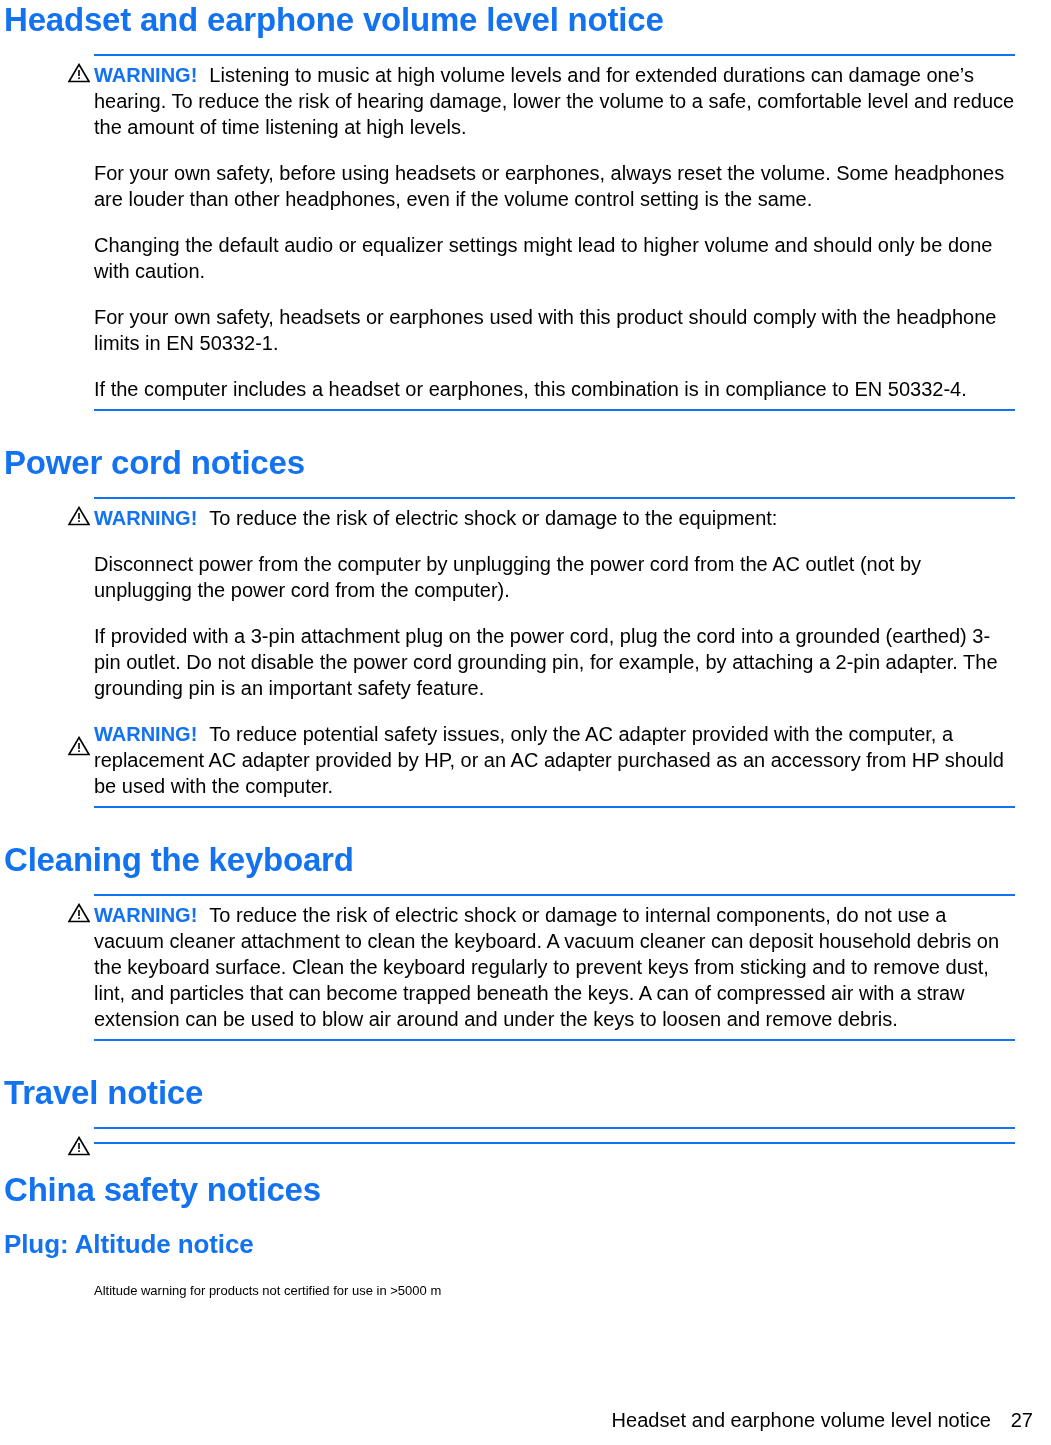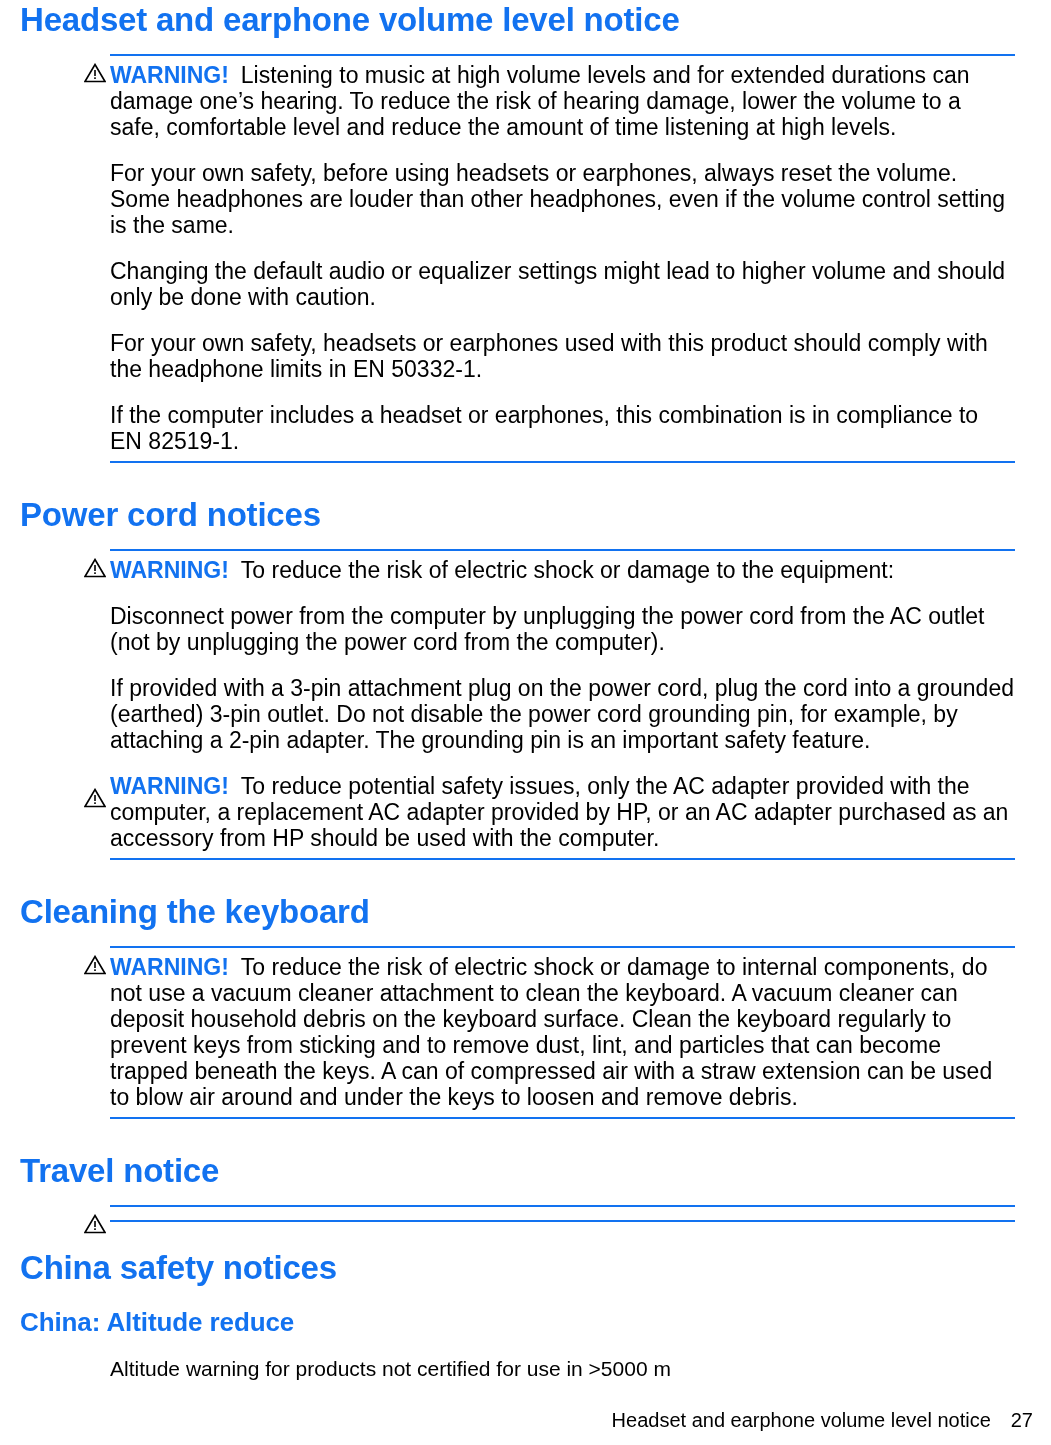--- a/index.html
+++ b/index.html
@@ -14,21 +14,21 @@
     font-family: "Liberation Sans", sans-serif;
     color: #000000;
     overflow: hidden;
   }
 
   .page {
     position: relative;
     width: 1051px;
     height: 1445px;
     box-sizing: border-box;
-    padding: 0 18px 0 20px;
+    padding: 0 18px 0 4px;
   }
 
   
   h1.section-title {
     font-size: 33px;
     line-height: 40px;
     font-weight: bold;
     color: #1272f0;
     margin: 0;
     padding: 0;
@@ -48,21 +48,21 @@
   .sec-gap-2 { height: 26px; }
   .sec-gap-3 { height: 32px; }
   .sec-gap-5 { height: 18px; }
 
   
   .body-block {
     margin-left: 90px;
     margin-right: 18px;
   }
   p.para {
-    font-size: 21px;
+    font-size: 13px;
     line-height: 26px;
     margin: 0 0 20px 0;
     color: #000;
     text-align: left;
   }
   p.para:last-child { margin-bottom: 0; }
   .warn-label {
     color: #1272f0;
     font-weight: bold;
   }
@@ -71,21 +71,21 @@
   
   .group {
     margin-left: 90px;
     margin-right: 18px;
     border-top: 2px solid #1272f0;
     border-bottom: 2px solid #1272f0;
     padding: 6px 0 7px 0;
     position: relative;
   }
   .group .g-para {
-    font-size: 23px;
+    font-size: 20px;
     line-height: 26px;
     margin: 0 0 20px 0;
   }
   .group .g-para:last-child { margin-bottom: 0; }
   .group .inner-icon {
     position: absolute;
     left: -26px;
     width: 22px;
     height: 20px;
   }
@@ -120,21 +120,21 @@
       <polygon points="11,1.5 21,18.5 1,18.5" fill="none" stroke="#000000" stroke-width="1.6"></polygon>
       <rect x="10.2" y="7" width="1.6" height="6" fill="#000000"></rect>
       <rect x="10.2" y="14.3" width="1.6" height="1.7" fill="#000000"></rect>
     </svg>
 
     <p class="g-para"><span class="warn-label">WARNING!</span><span class="warn-gap"></span><span>Listening to music at high volume levels and for extended durations can damage one’s hearing. To reduce the risk of hearing damage, lower the volume to a safe, comfortable level and reduce the amount of time listening at high levels.</span></p>
 
     <p class="g-para">For your own safety, before using headsets or earphones, always reset the volume. Some headphones are louder than other headphones, even if the volume control setting is the same.</p>
     <p class="g-para">Changing the default audio or equalizer settings might lead to higher volume and should only be done with caution.</p>
     <p class="g-para">For your own safety, headsets or earphones used with this product should comply with the headphone limits in EN 50332-1.</p>
-    <p class="g-para">If the computer includes a headset or earphones, this combination is in compliance to EN 82519-1.</p>
+    <p class="g-para">If the computer includes a headset or earphones, this combination is in compliance to EN 50332-4.</p>
   </div>
 
   <div class="sec-gap-3"></div>
 
   <h1 class="section-title">Power cord notices</h1>
   <div class="sec-gap-1"></div>
 
   <div class="group">
     <svg class="inner-icon" viewBox="0 0 22 20" style="top:7px;">
       <polygon points="11,1.5 21,18.5 1,18.5" fill="none" stroke="#000000" stroke-width="1.6"></polygon>
@@ -181,21 +181,21 @@
       <rect x="10.2" y="7" width="1.6" height="6" fill="#000000"></rect>
       <rect x="10.2" y="14.3" width="1.6" height="1.7" fill="#000000"></rect>
     </svg>
   </div>
 
   <div class="sec-gap-2"></div>
 
   <h1 class="section-title">China safety notices</h1>
   <div class="sec-gap-5"></div>
 
-  <h2 class="sub-title">China: Altitude reduce</h2>
+  <h2 class="sub-title">Plug: Altitude notice</h2>
   <div class="sec-gap-5"></div>
 
   <div class="body-block">
     <p class="para">Altitude warning for products not certified for use in &gt;5000 m</p>
   </div>
 
   <div class="footer">
     <span>Headset and earphone volume level notice</span><span class="fpage">27</span>
   </div>
 

